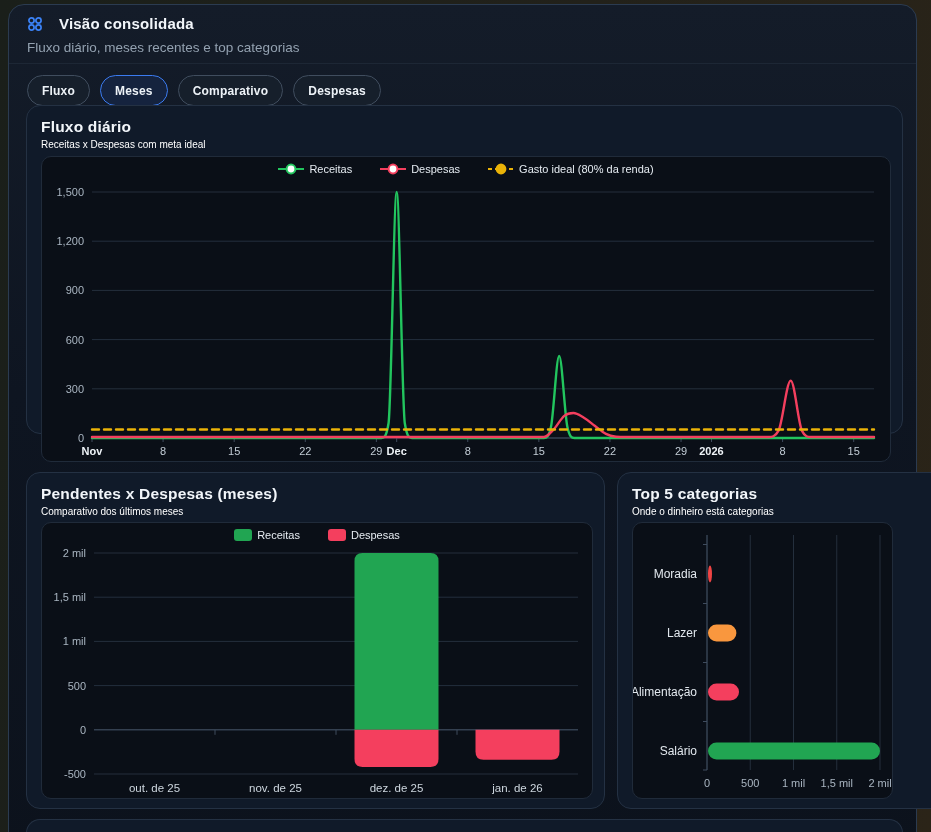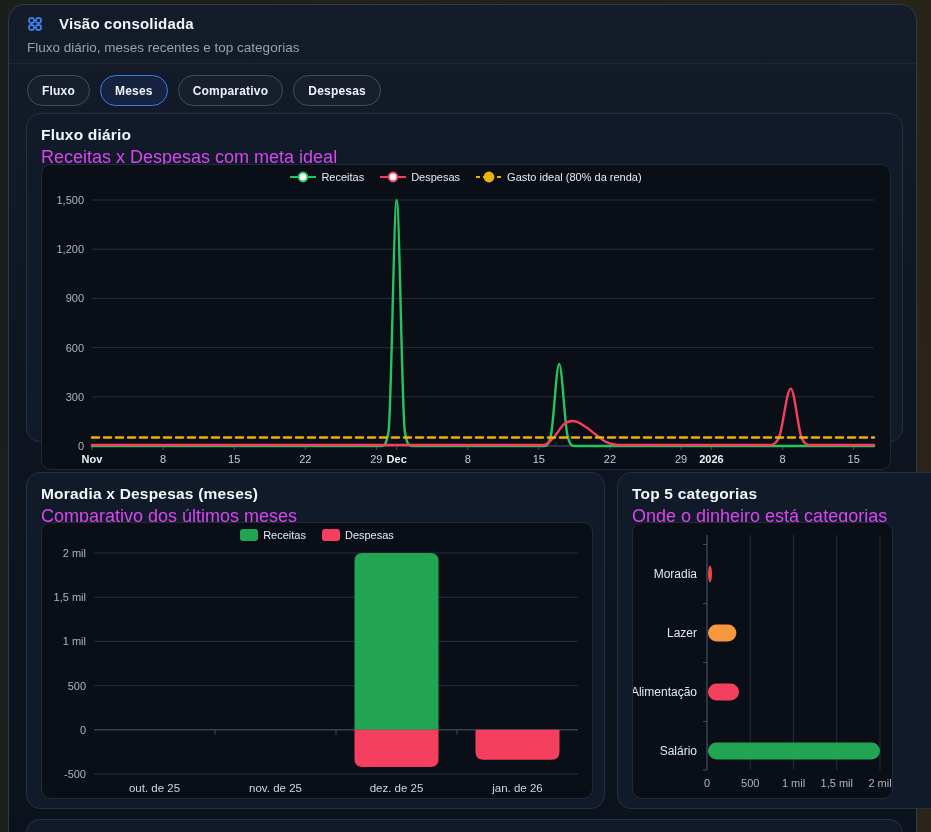--- a/index.html
+++ b/index.html
@@ -14,30 +14,30 @@
   .hdr-icon svg{display:block;}
   .hdr-title{font-size:15px;font-weight:800;color:#f2f6fa;letter-spacing:.2px;}
   .hdr-sub{margin-top:8px;font-size:13.5px;color:#93a1b0;}
   .tabs{display:flex;gap:10px;padding:11px 18px 0 18px;}
   .tab{height:31px;padding:0 14px;border-radius:999px;background:#161f2b;
     border:1.5px solid #404d5e;color:#edf2f7;font-weight:700;font-size:12px;
     font-family:"Liberation Sans",sans-serif;cursor:pointer;letter-spacing:.2px;}
   .tab.active{border-color:#3b7bf0;background:#15233e;}
   .card{position:absolute;background:#101a29;border:1px solid #243143;border-radius:14px;box-sizing:border-box;padding:12px 14px;}
   .card h2{margin:0;font-size:15.5px;font-weight:800;color:#f2f6fa;letter-spacing:.2px;}
-  .card .card-sub{margin:3px 0 0 0;font-size:18px;color:#d946ef;}
-  .card-daily{left:17px;top:108px;width:877px;height:329px;}
+  .card .card-sub{margin:3px 0 0 0;font-size:10px;color:#ffffff;}
+  .card-daily{left:17px;top:100px;width:877px;height:329px;}
   .card-monthly{left:17px;top:467px;width:579px;height:337px;}
   .card-top{left:608px;top:467px;width:342px;height:337px;}
   .card-next{left:17px;top:814px;width:877px;height:46px;border-radius:14px 14px 0 0;border-bottom:none;}
   .chartbox{position:absolute;background:#0a0f17;border:1px solid #202b3a;border-radius:10px;overflow:hidden;}
   .box-daily{left:14px;top:50px;width:848px;height:304px;}
   .box-monthly{left:14px;top:49px;width:550px;height:275px;}
   .box-top{left:14px;top:49px;width:259px;height:275px;}
-  .legend{position:absolute;left:0;right:0;top:6px;display:flex;justify-content:center;gap:16px;align-items:center;}
+  .legend{position:absolute;left:0;right:0;top:6px;display:flex;justify-content:center;gap:28px;align-items:center;}
   .legend .lg-item{display:flex;align-items:center;gap:5px;font-size:11px;color:#e5ebf1;}
   .legend .lg-swatch{width:18px;height:12px;border-radius:3px;display:inline-block;}
   svg text{font-family:"Liberation Sans",sans-serif;}
 </style>
 </head>
 <body>
 
 <div class="screen">
   <div class="panel">
 
@@ -131,21 +131,21 @@
             <line x1="811.6883116883117" y1="257" x2="811.6883116883117" y2="261" stroke="#3f4c5e" stroke-width="1"></line>
             <text x="811.6883116883117" y="274" fill="#c3cdd6" font-size="11" text-anchor="middle" font-weight="normal">15</text>
             <path d="M50.00,257.00C146.48,257.00 242.96,257.00 339.44,257.00C341.81,257.00 344.18,257.00 346.55,242.24C349.26,225.37 351.97,11.00 354.68,11.00C357.38,11.00 360.09,225.37 362.80,242.24C365.17,257.00 367.54,257.00 369.91,257.00C413.92,257.00 457.93,257.00 501.94,257.00C504.30,257.00 506.67,257.00 509.04,245.52C511.75,232.40 514.46,175.00 517.17,175.00C519.88,175.00 522.59,232.40 525.29,245.52C527.66,257.00 530.03,257.00 532.40,257.00C632.27,257.00 732.13,257.00 832.00,257.00" fill="none" stroke="#22c55e" stroke-width="2.4" stroke-linecap="round"></path>
             <path d="M50.00,256.02C200.65,256.02 351.29,256.02 501.94,256.02C505.32,256.02 508.71,251.51 512.09,247.98C515.48,244.45 518.86,237.56 522.25,234.86C525.29,232.43 528.34,232.07 531.39,232.07C534.77,232.07 538.16,234.52 541.54,236.50C545.27,238.68 548.99,241.97 552.71,244.70C556.44,247.43 560.16,251.02 563.89,252.90C567.27,254.61 570.66,255.36 574.04,255.69C577.43,256.02 580.81,256.02 584.20,256.02C631.59,256.02 678.99,256.02 726.38,256.02C729.76,256.02 733.15,256.02 736.54,249.62C740.60,241.94 744.66,199.60 748.72,199.60C752.45,199.60 756.17,241.80 759.89,249.62C762.94,256.02 765.99,256.02 769.03,256.02C790.02,256.02 811.01,256.02 832.00,256.02" fill="none" stroke="#f43f5e" stroke-width="2.4" stroke-linecap="round"></path>
             <path d="M50,248.472L832,248.472" fill="none" stroke="#eab308" stroke-width="2.4" stroke-linecap="round" stroke-dasharray="7 5"></path>
           </svg>
       </div>
     </section>
 
     <section class="card card-monthly">
-      <h2>Moradia x Despesas (meses)</h2>
+      <h2>Pendentes x Despesas (meses)</h2>
       <p class="card-sub">Comparativo dos últimos meses</p>
       <div class="chartbox box-monthly">
         <div class="legend">
             <span class="lg-item">
               <span class="lg-swatch" style="background: rgb(33, 165, 82);"></span>
               <span>Receitas</span>
             </span>
             <span class="lg-item">
               <span class="lg-swatch" style="background: rgb(244, 63, 94);"></span>
               <span>Despesas</span>

